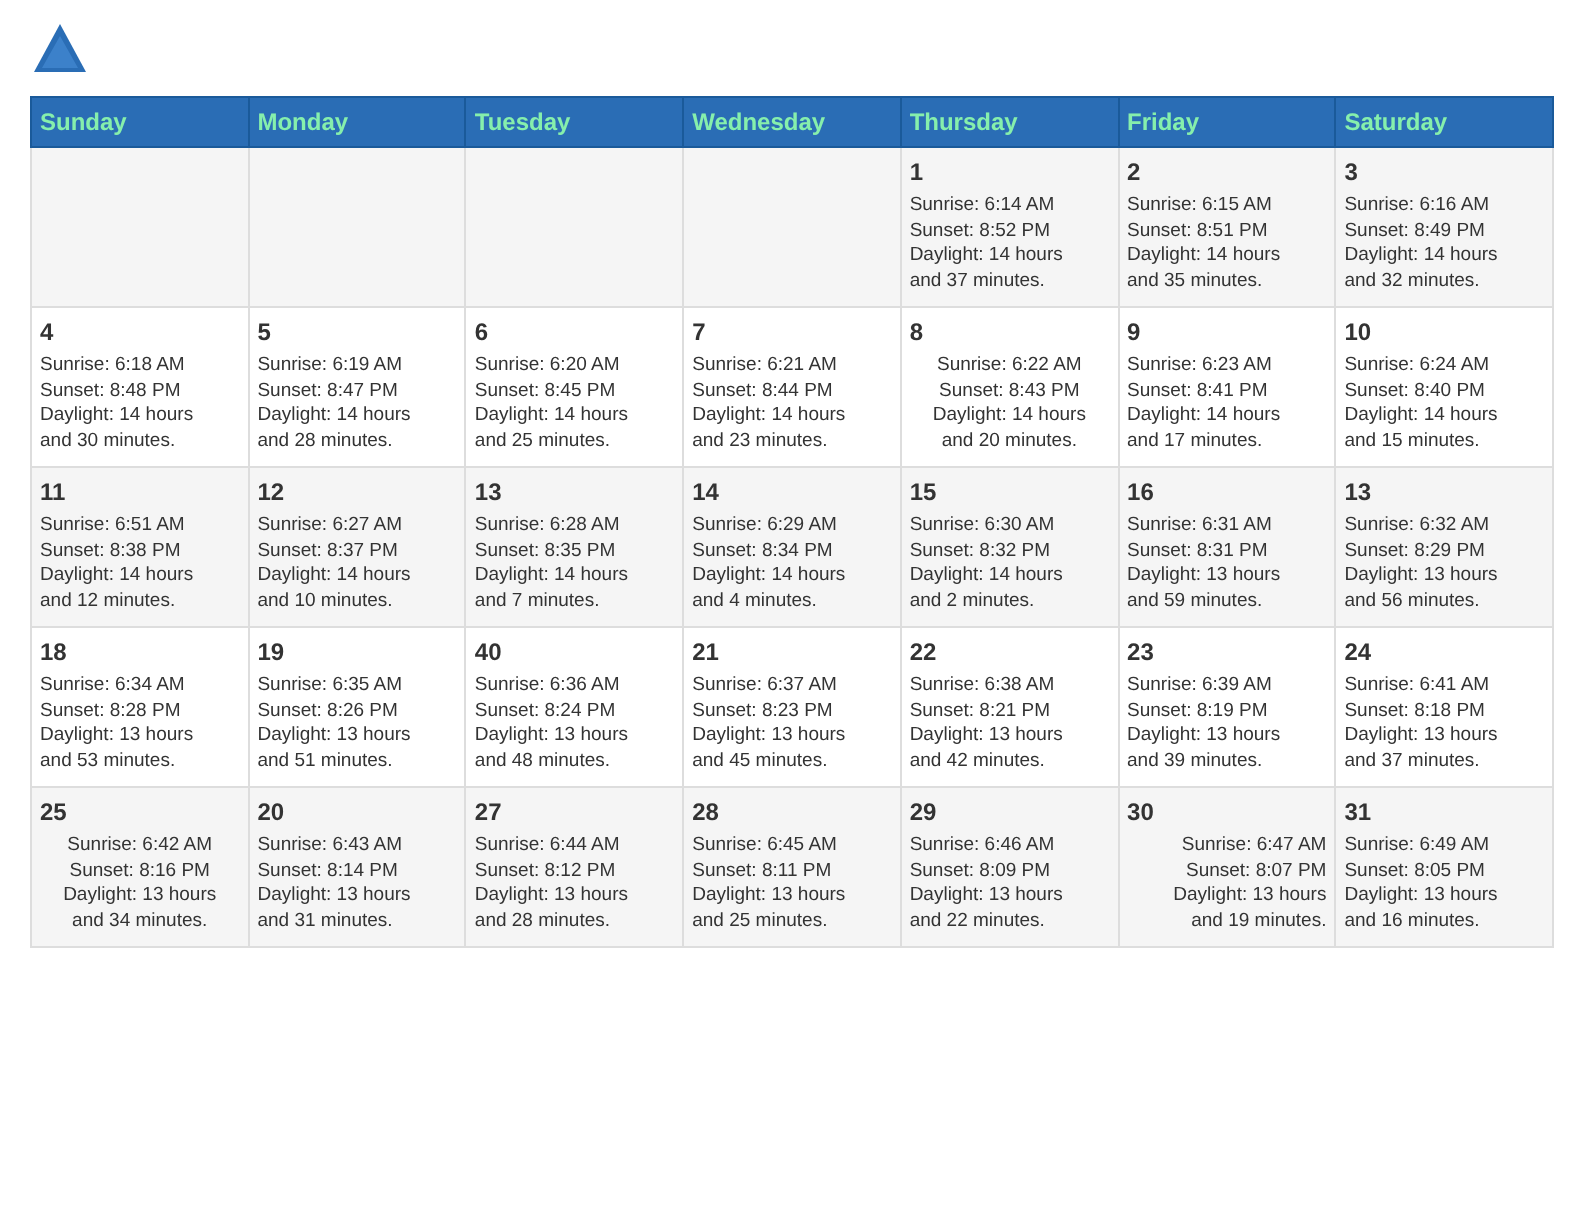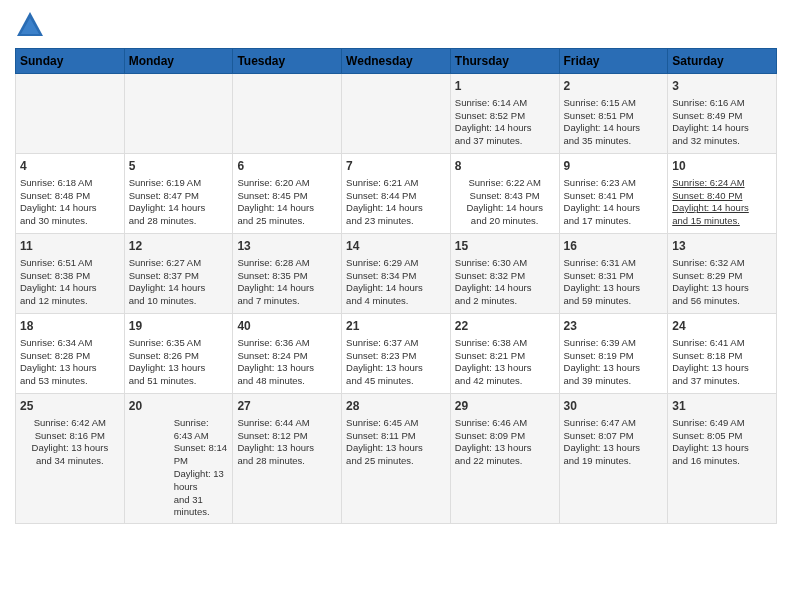--- a/index.html
+++ b/index.html
@@ -60,21 +60,21 @@
     }
     table {
       width: 100%;
       border-collapse: collapse;
       table-layout: fixed;
     }
     thead tr {
       background-color: #2a6db5;
     }
     thead th {
-      color: #000000;
+      color: #86efac;
       font-size: 12px;
       font-weight: bold;
       padding: 5px 4px;
       text-align: left;
       border: 1px solid #1a5a9a;
     }
     tbody tr {
       height: 80px;
     }
     tbody tr:nth-child(odd) {
@@ -202,21 +202,21 @@
           </td>
           <td>
             <span class="day-number">9</span>
             <div class="day-info" style="white-space: pre-line;">Sunrise: 6:23 AM
 Sunset: 8:41 PM
 Daylight: 14 hours
 and 17 minutes.</div>
           </td>
           <td>
             <span class="day-number">10</span>
-            <div class="day-info" style="white-space: pre-line; text-decoration: underline;">Sunrise: 6:24 AM
+            <div class="day-info" style="white-space: pre-line;">Sunrise: 6:24 AM
 Sunset: 8:40 PM
 Daylight: 14 hours
 and 15 minutes.</div>
           </td>
         </tr>
         <tr>
           <td>
             <span class="day-number">11</span>
             <div class="day-info" style="white-space: pre-line;">Sunrise: 6:51 AM
 Sunset: 8:38 PM
@@ -320,21 +320,21 @@
         <tr>
           <td>
             <span class="day-number">25</span>
             <div class="day-info" style="white-space: pre-line; text-align: center;">Sunrise: 6:42 AM
 Sunset: 8:16 PM
 Daylight: 13 hours
 and 34 minutes.</div>
           </td>
           <td>
             <span class="day-number">20</span>
-            <div class="day-info" style="white-space: pre-line; margin-left: 45px;">Sunrise: 6:43 AM
+            <div class="day-info" style="white-space: pre-line;">Sunrise: 6:43 AM
 Sunset: 8:14 PM
 Daylight: 13 hours
 and 31 minutes.</div>
           </td>
           <td>
             <span class="day-number">27</span>
             <div class="day-info" style="white-space: pre-line;">Sunrise: 6:44 AM
 Sunset: 8:12 PM
 Daylight: 13 hours
 and 28 minutes.</div>
@@ -348,21 +348,21 @@
           </td>
           <td>
             <span class="day-number">29</span>
             <div class="day-info" style="white-space: pre-line;">Sunrise: 6:46 AM
 Sunset: 8:09 PM
 Daylight: 13 hours
 and 22 minutes.</div>
           </td>
           <td>
             <span class="day-number">30</span>
-            <div class="day-info" style="white-space: pre-line;">Sunrise: 6:47 AM
+            <div class="day-info" style="white-space: pre-line; text-align: right;">Sunrise: 6:47 AM
 Sunset: 8:07 PM
 Daylight: 13 hours
 and 19 minutes.</div>
           </td>
           <td>
             <span class="day-number">31</span>
             <div class="day-info" style="white-space: pre-line;">Sunrise: 6:49 AM
 Sunset: 8:05 PM
 Daylight: 13 hours
 and 16 minutes.</div>

